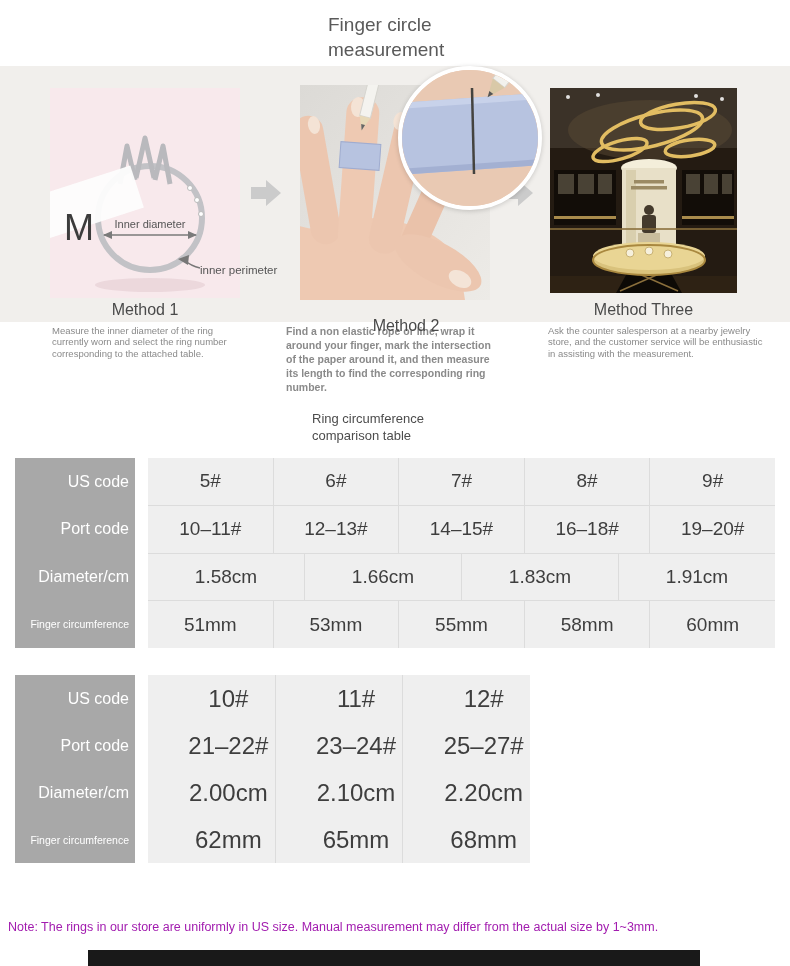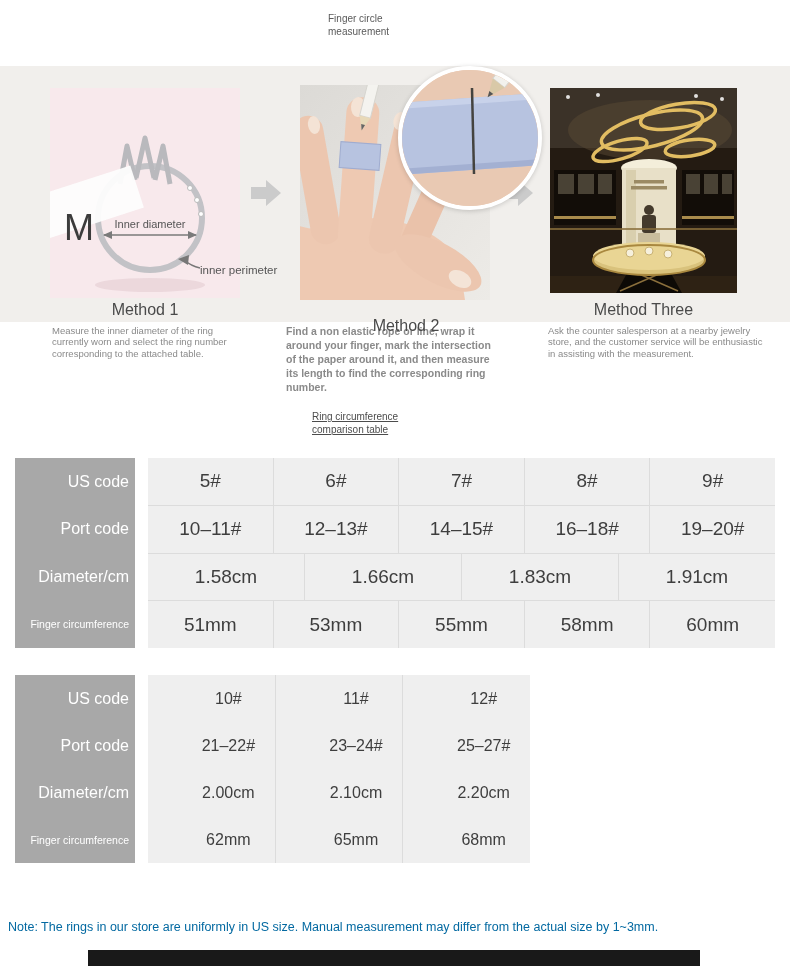--- a/index.html
+++ b/index.html
@@ -3,21 +3,21 @@
 <meta charset="utf-8">
 <style>
   html,body { margin:0; padding:0; }
   body {
     width:790px; height:966px; position:relative; overflow:hidden;
     background:#ffffff;
     font-family:"Liberation Sans", sans-serif;
   }
   .top-title {
     position:absolute; left:328px; top:12px;
-    font-size:10px; line-height:1.32; color:#5a5a5a; white-space:pre-line;
+    font-size:19px; line-height:1.32; color:#5a5a5a; white-space:pre-line;
   }
   .methods-band {
     position:absolute; left:0; top:66px; width:790px; height:256px;
     background:#f1efec;
   }
   .m1 { position:absolute; left:50px; top:88px; width:230px; height:210px; }
   .m2 { position:absolute; left:300px; top:85px; width:190px; height:215px; }
   .m2-inset {
     position:absolute; left:398px; top:66px; width:136px; height:136px;
     border-radius:50%; border:4px solid #ffffff; overflow:hidden;
@@ -33,21 +33,21 @@
   }
   .cap1 { left:50px;  width:190px; }
   .cap2 { left:311px; width:190px;margin-top:16px; }
   .cap3 { left:550px; width:187px; }
   .desc { position:absolute; top:325px; color:#8a8a8a; }
   .desc1 { left:52px;  width:192px; font-size:9.5px;  line-height:1.2; }
   .desc2 { left:286px; width:216px; font-size:10.5px; line-height:1.33;font-weight:bold; }
   .desc3 { left:548px; width:218px; font-size:9.5px;  line-height:1.2; }
   .comp-title {
     position:absolute; left:312px; top:410px;
-    font-size:10px; line-height:1.32; color:#4c4c4c; white-space:pre-line;text-decoration:underline;
+    font-size:13px; line-height:1.32; color:#4c4c4c; white-space:pre-line;
   }
   .c-table { position:absolute; left:15px; width:760px; }
   .c-table.t1 { top:458px; height:190px; }
   .c-table.t2 { top:675px; height:188px; }
   .rowhead {
     position:absolute; left:0; top:0; bottom:0; width:120px;
     background:#a8a8a8; display:flex; flex-direction:column;
   }
   .rh-row {
     flex:1; display:flex; align-items:center; justify-content:flex-end;
@@ -63,24 +63,24 @@
   .t2 .datablock { width:382px; }
   .trow { flex:1; display:flex; }
   .t1 .trow { border-bottom:1px solid #dcdcdc; }
   .t1 .trow:last-child { border-bottom:none; }
   .cell {
     flex:1; display:flex; align-items:center; justify-content:center;
     color:#3e3e3e; border-right:1px solid #dcdcdc;
   }
   .cell:last-child { border-right:none; }
   .t1 .cell { font-size:19px; }
-  .t2 .cell { font-size:16px;padding-left:34px; }
+  .t2 .cell { font-size:24px;padding-left:34px; }
   .note {
     position:absolute; left:8px; top:920px;
-    font-size:12.5px; color:#0369a1;
+    font-size:12.5px; color:#a21caf;
   }
   .bottom-bar {
     position:absolute; left:88px; top:950px; width:612px; height:16px;
     background:#191919;
   }
   svg text { font-family:"Liberation Sans", sans-serif; }
 </style>
 </head>
 <body>
 

